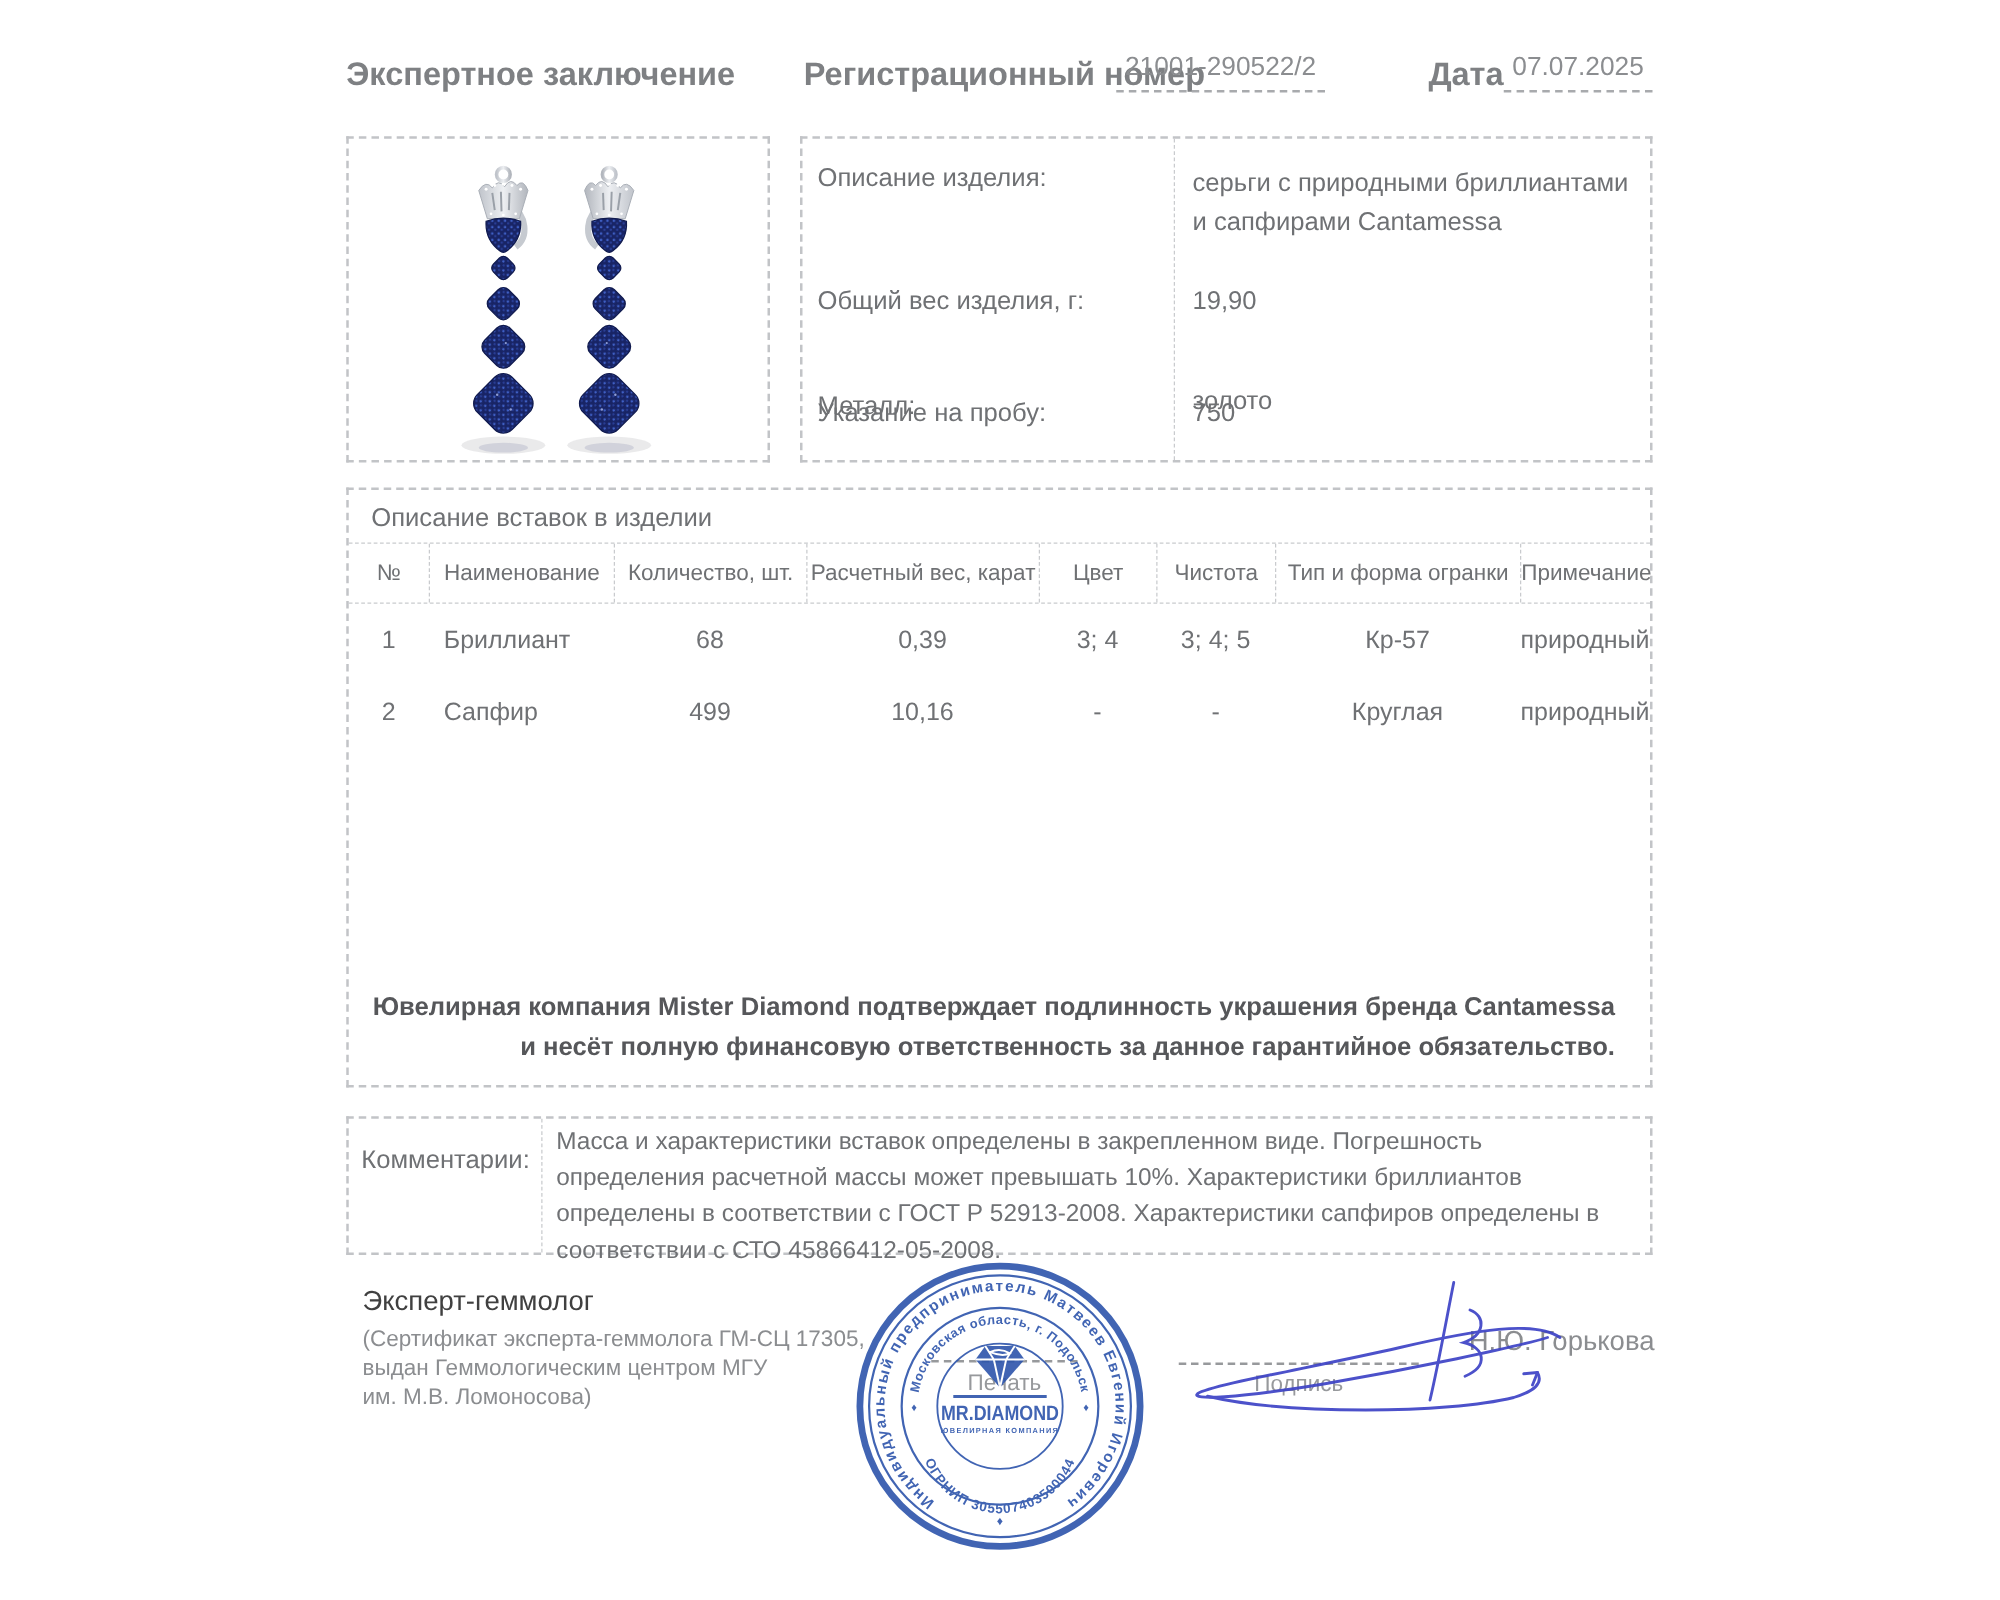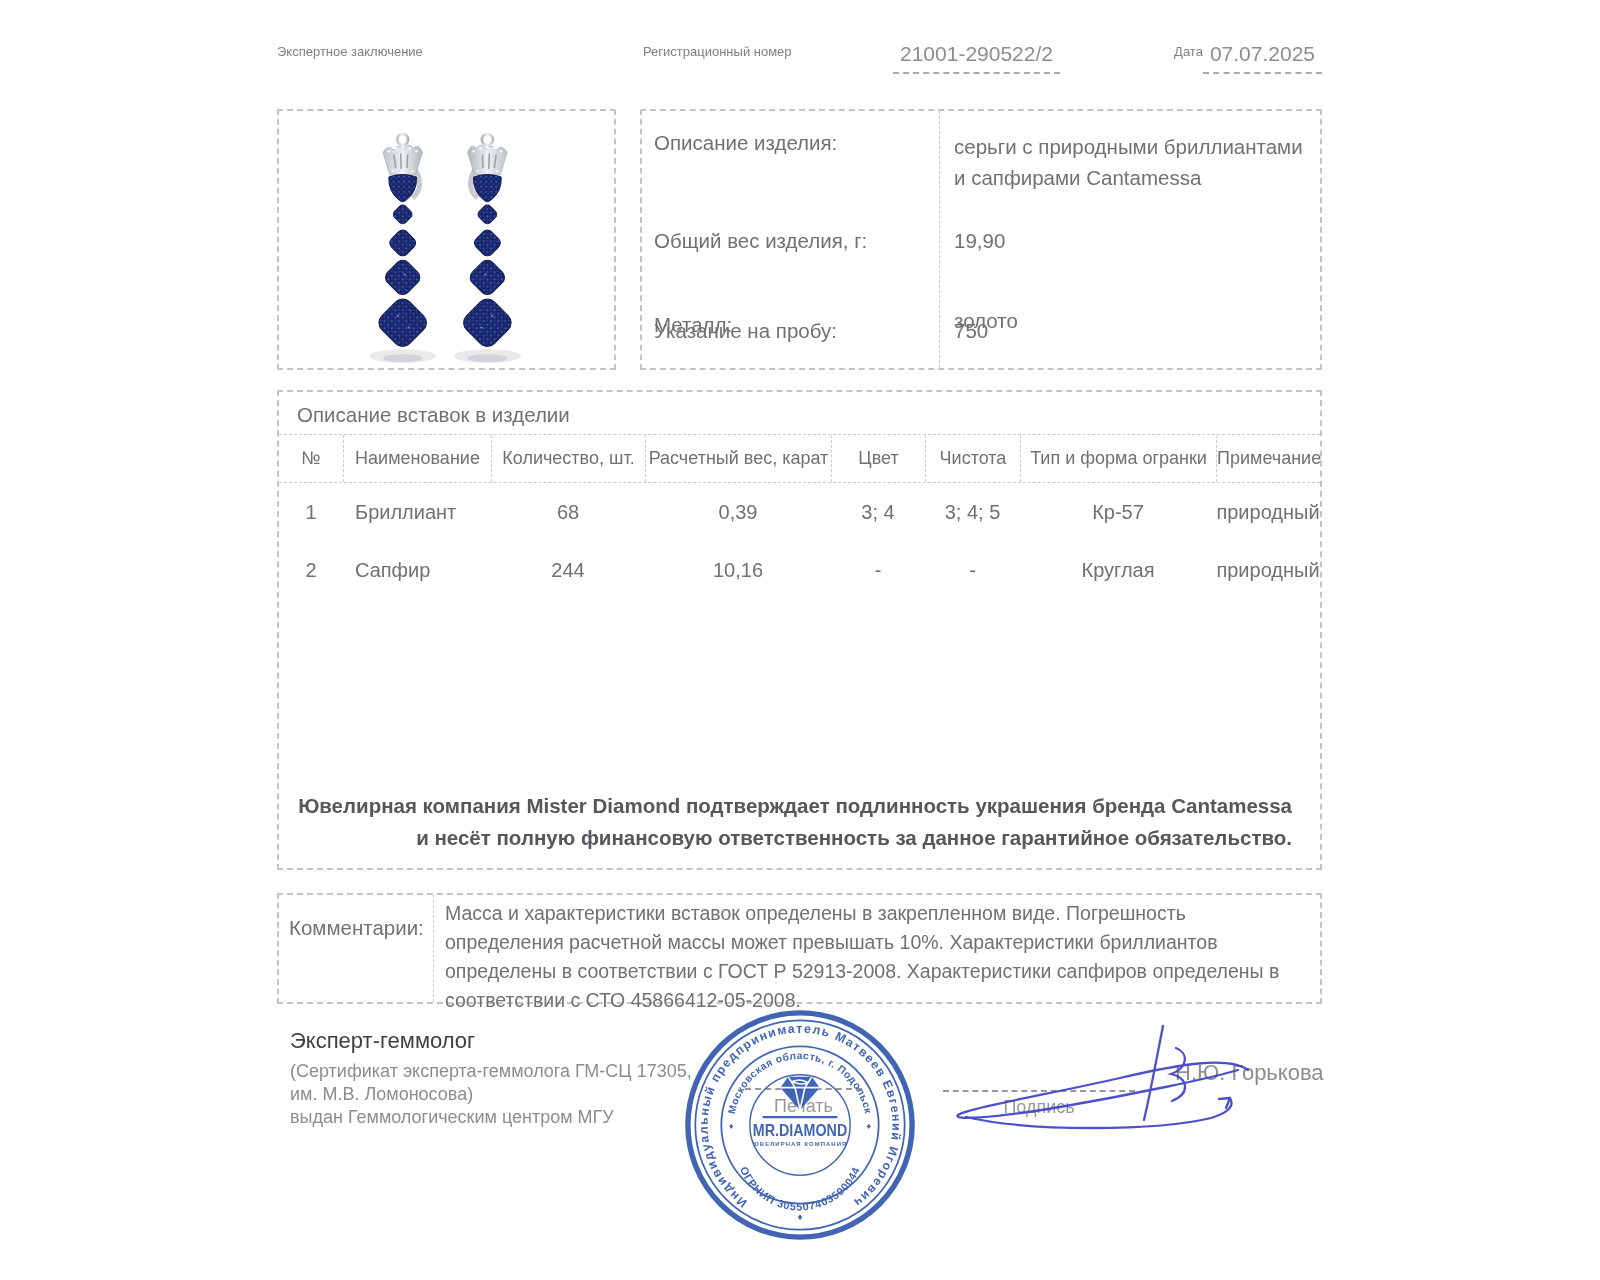--- a/index.html
+++ b/index.html
@@ -6,21 +6,21 @@
     --text:#6f7174; --muted:#8b8d90; --label:#7e8083; --bold:#56575a;
     --dash:#c2c4c7; --dash-inner:#c9cbce; --underline:#a8aaad; --caption:#97999c;
     --stamp_blue:#2a52aa; --signature_blue:#3d43c6;
   }
   *{margin:0;padding:0;box-sizing:border-box;}
   html,body{background:#fff;}
   body{font-family:"Liberation Sans","DejaVu Sans",sans-serif;color:var(--text);}
   .page{position:relative;width:1600px;height:1280px;background:#fff;overflow:hidden;}
   .abs{position:absolute;}
   .b-dash{border:2px dashed var(--dash);}
-  .hdr-label{font-weight:normal;color:var(--label);font-size:13px;}
+  .hdr-label{font-weight:bold;color:var(--label);font-size:26px;}
   .hdr-value{color:var(--muted);font-size:21px;border-bottom:2px dashed var(--underline);padding:0 7px 6px 7px;}
   .desc-label{font-size:20.5px;color:var(--text);}
   .desc-value{font-size:20.5px;color:var(--text);}
   .section-title{font-size:20.5px;color:var(--text);}
   .grid-row{display:grid;grid-template-columns:64px 148px 154px 186px 94px 95px 196px 1fr;}
   .th{display:flex;align-items:center;justify-content:center;font-size:18px;color:var(--text);
       border-left:1.5px dashed var(--dash-inner);text-align:center;}
   .th:first-child{border-left:none;}
   .td{display:flex;align-items:center;justify-content:center;font-size:20px;color:var(--text);}
   .td.left{justify-content:flex-start;padding-left:12px;}
@@ -122,41 +122,41 @@
       <div class="td">68</div>
       <div class="td">0,39</div>
       <div class="td">3; 4</div>
       <div class="td">3; 4; 5</div>
       <div class="td">Кр-57</div>
       <div class="td">природный</div>
     </div>
     <div class="abs grid-row" style="left:0;right:0;top:149px;height:58px;">
       <div class="td">2</div>
       <div class="td left">Сапфир</div>
-      <div class="td">244</div>
+      <div class="td">499</div>
       <div class="td">10,16</div>
       <div class="td">-</div>
       <div class="td">-</div>
       <div class="td">Круглая</div>
       <div class="td">природный</div>
     </div>
     <div class="abs guarantee" style="left:18px;right:28px;bottom:14px;">Ювелирная компания Mister Diamond подтверждает подлинность украшения бренда Cantamessa и несёт полную финансовую ответственность за данное гарантийное обязательство.</div>
   </div>
 
   <div class="abs b-dash" style="left:277px;top:893px;width:1045px;height:111px;">
     <div class="abs" style="left:154px;top:0;bottom:0;border-left:1.5px dashed var(--dash-inner);"></div>
     <div class="abs desc-label" style="left:10px;top:21px;">Комментарии:</div>
     <div class="abs comments-text" style="left:166px;top:4px;right:24px;">Масса и характеристики вставок определены в закрепленном виде. Погрешность определения расчетной массы может превышать 10%. Характеристики бриллиантов определены в соответствии с ГОСТ Р 52913-2008. Характеристики сапфиров определены в соответствии с СТО 45866412-05-2008.</div>
   </div>
 
   <div class="abs" style="left:290px;top:1028px;font-size:22px;color:#404040;">Эксперт-геммолог</div>
   <div class="abs cert" style="left:290px;top:1060px;">
     <span>(Сертификат эксперта-геммолога ГМ-СЦ 17305,</span>
+    <span>выдан Геммологическим центром МГУ</span>
     <span>им. М.В. Ломоносова)</span>
-    <span>выдан Геммологическим центром МГУ</span>
   </div>
 
   <div class="abs cap-line" style="left:745px;top:1088px;width:117px;"></div>
   <div class="abs caption" style="left:745px;top:1096px;width:117px;">Печать</div>
   <div class="abs cap-line" style="left:943px;top:1090px;width:192px;"></div>
   <div class="abs caption" style="left:943px;top:1097px;width:192px;">Подпись</div>
   <div class="abs" style="left:1175px;top:1060px;font-size:22px;color:#8b8d90;">Н.Ю. Горькова</div>
 
   <svg class="abs" style="left:682px;top:1007px;opacity:0.89;" width="236" height="236" viewBox="0 0 240 240" role="img">
     <defs>

